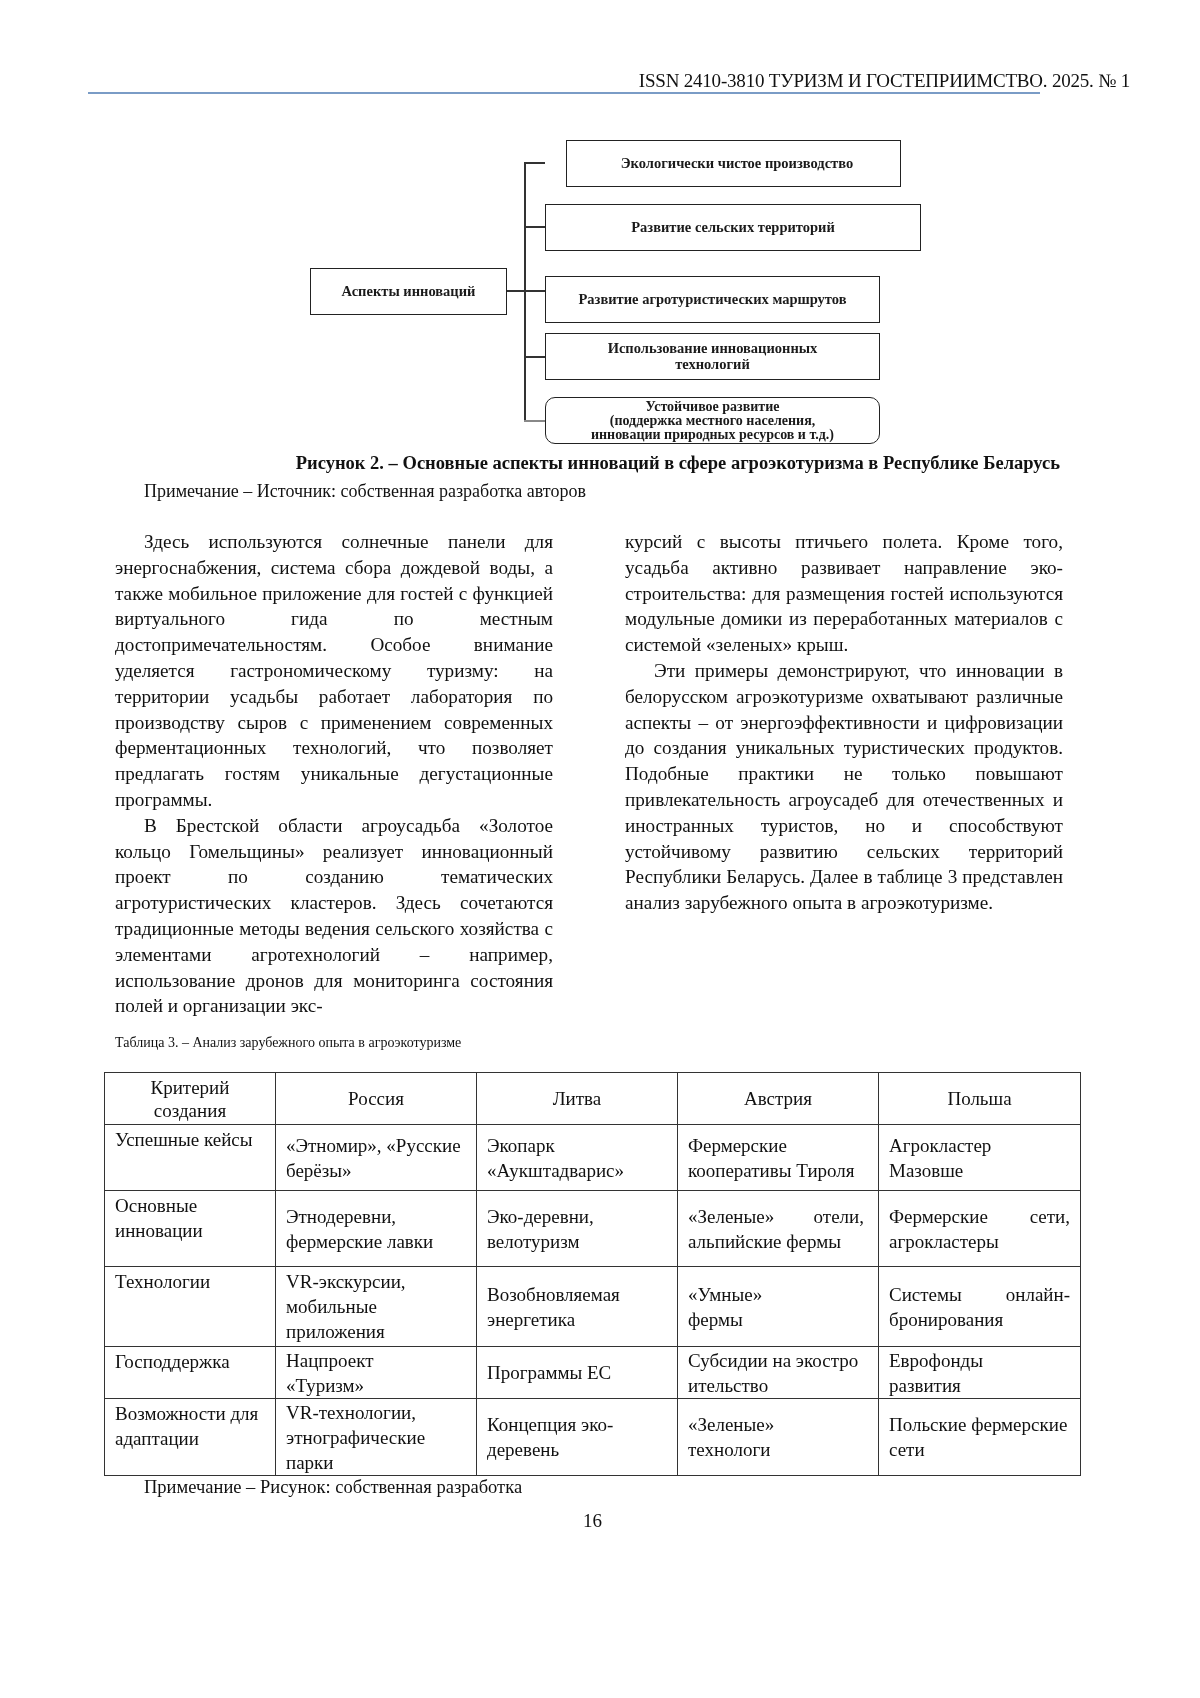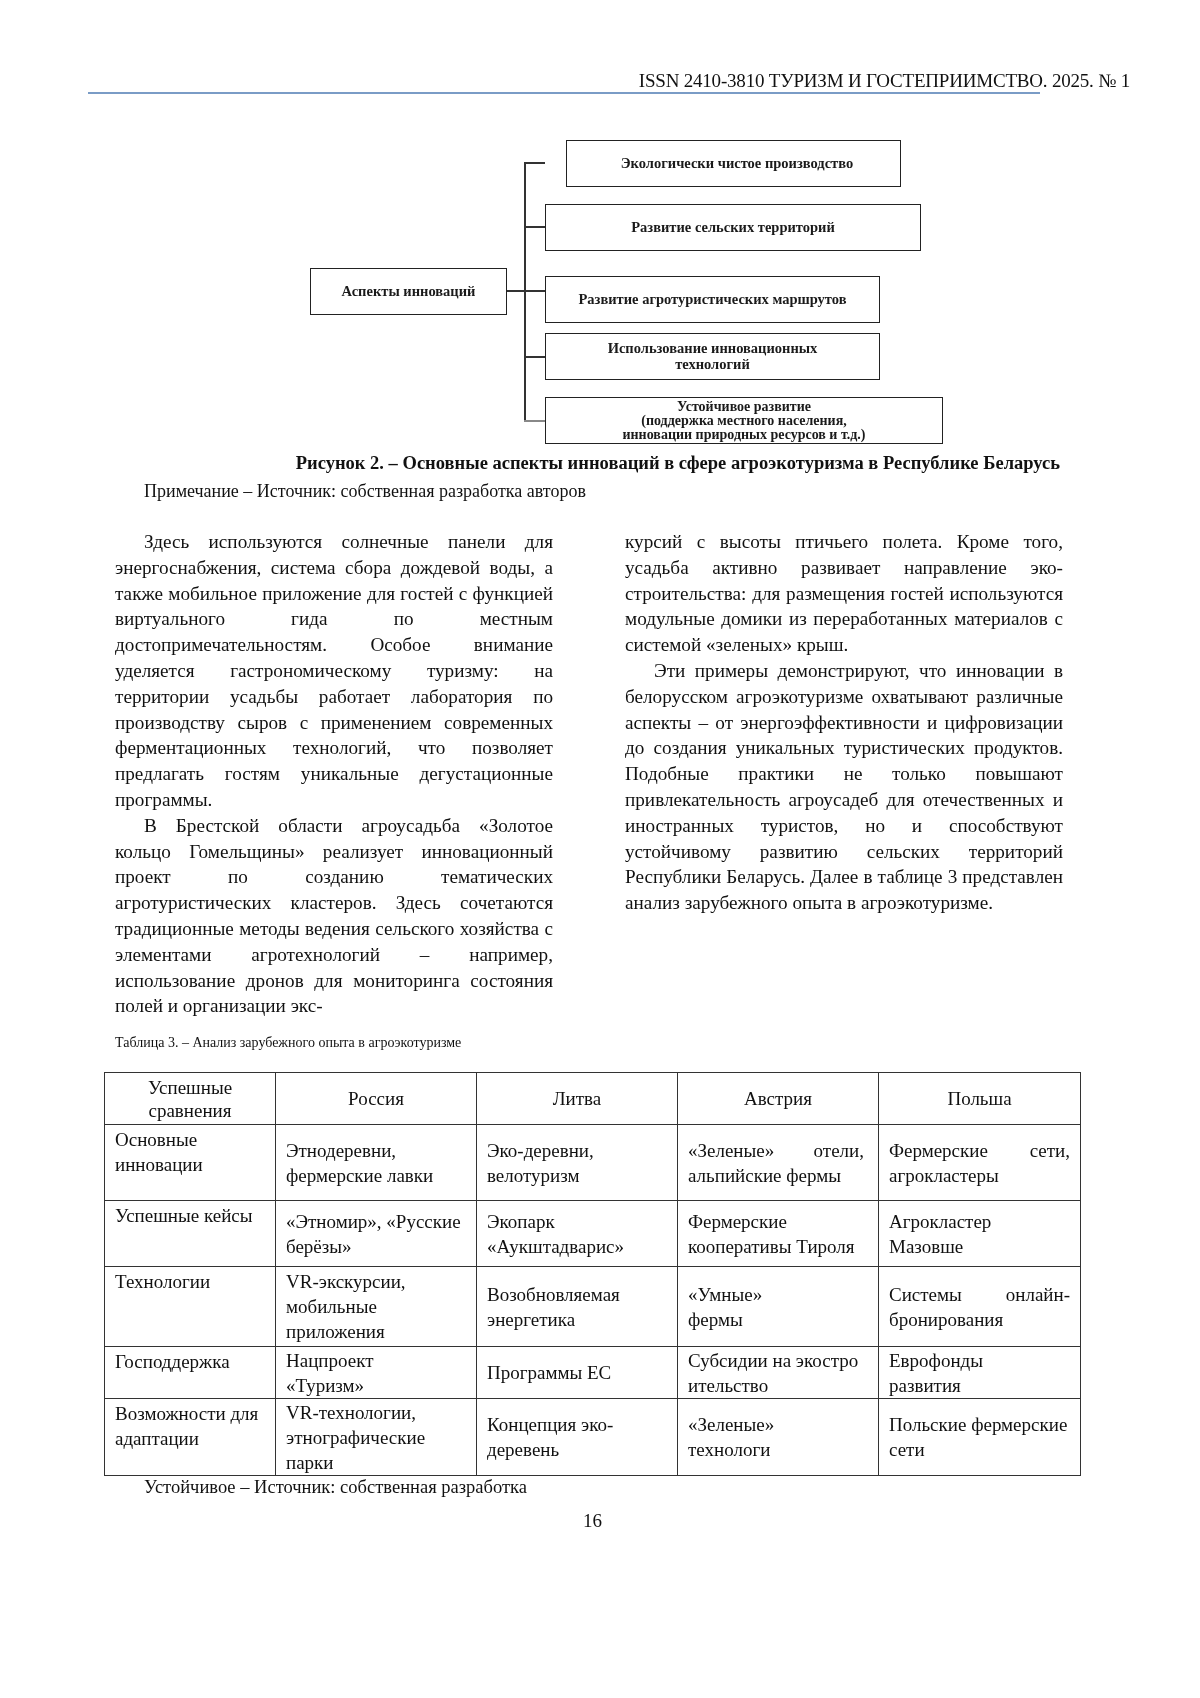--- a/index.html
+++ b/index.html
@@ -57,21 +57,21 @@
   <div class="dbox" style="left:545px; top:204px; width:376px; height:47px;">
     <span>Развитие сельских территорий</span>
   </div>
   <div class="dbox" style="left:545px; top:276px; width:335px; height:47px;">
     <span>Развитие агротуристических маршрутов</span>
   </div>
   <div class="dbox" style="left:545px; top:333px; width:335px; height:47px; flex-direction:column;">
     <span>Использование инновационных</span>
     <span>технологий</span>
   </div>
-  <div class="dbox" style="left:545px; top:397px; width:398px; height:47px; flex-direction:column; font-size:14px; line-height:1.0;">
+  <div class="dbox" style="left:545px; top:397px; width:335px; height:47px; flex-direction:column; font-size:14px; line-height:1.0;border-radius:10px;">
     <span>Устойчивое развитие</span>
     <span>(поддержка местного населения,</span>
     <span>инновации природных  ресурсов и т.д.)</span>
   </div>
 </div>
 
 <div id="fig-caption" class="abs">Рисунок 2. – Основные аспекты инноваций в сфере агроэкотуризма в Республике Беларусь</div>
 <div id="fig-note" class="abs">Примечание – Источник: собственная разработка авторов</div>
 
 <div id="col-left" class="col">
@@ -87,39 +87,39 @@
 <table id="cmp-table">
   <colgroup>
     <col style="width:171px">
       <col style="width:201px">
       <col style="width:201px">
       <col style="width:201px">
       <col style="width:202px">
   </colgroup>
   <tbody>
       <tr style="height:52px;">
-    <th style="line-height:23px;">Успешные сравнения</th>
+    <th style="line-height:23px;">Критерий создания</th>
     <th>Россия</th>
     <th>Литва</th>
     <th>Австрия</th>
     <th>Польша</th>
+  </tr>
+  <tr style="height:66px;">
+    <td class="crit">Успешные кейсы</td>
+    <td>«Этномир», «Русские берёзы»</td>
+    <td>Экопарк «Аукштадварис»</td>
+    <td class="just">Фермерские кооперативы Тироля</td>
+    <td style="padding-right:60px;">Агрокластер Мазовше</td>
   </tr>
   <tr style="height:76px;">
     <td class="crit">Основные инновации</td>
     <td>Этнодеревни, фермерские лавки</td>
     <td>Эко-деревни, велотуризм</td>
     <td class="just" style="padding-right:14px;">«Зеленые» отели, альпийские фермы</td>
     <td class="just">Фермерские сети, агрокластеры</td>
-  </tr>
-  <tr style="height:66px;">
-    <td class="crit">Успешные кейсы</td>
-    <td>«Этномир», «Русские берёзы»</td>
-    <td>Экопарк «Аукштадварис»</td>
-    <td class="just">Фермерские кооперативы Тироля</td>
-    <td style="padding-right:60px;">Агрокластер Мазовше</td>
   </tr>
   <tr style="height:80px;">
     <td class="crit">Технологии</td>
     <td style="padding-right:40px;">VR-экскурсии, мобильные приложения</td>
     <td>Возобновляемая энергетика</td>
     <td style="padding-right:80px;">«Умные» фермы</td>
     <td class="just">Системы онлайн-бронирования</td>
   </tr>
   <tr style="height:52px;">
     <td class="crit">Господдержка</td>
@@ -131,14 +131,14 @@
   <tr style="height:77px;">
     <td class="crit">Возможности для адаптации</td>
     <td>VR-технологии, этнографические парки</td>
     <td style="padding-right:40px;">Концепция эко-деревень</td>
     <td style="padding-right:70px;">«Зеленые» технологи</td>
     <td>Польские фермерские сети</td>
   </tr>
 </tbody>
   </table>
 
-<div id="table-note" class="abs">Устойчивое – Источник: собственная разработка</div>
+<div id="table-note" class="abs">Примечание – Рисунок: собственная разработка</div>
 <div id="page-num" class="abs">16</div>
 
 </body></html>

